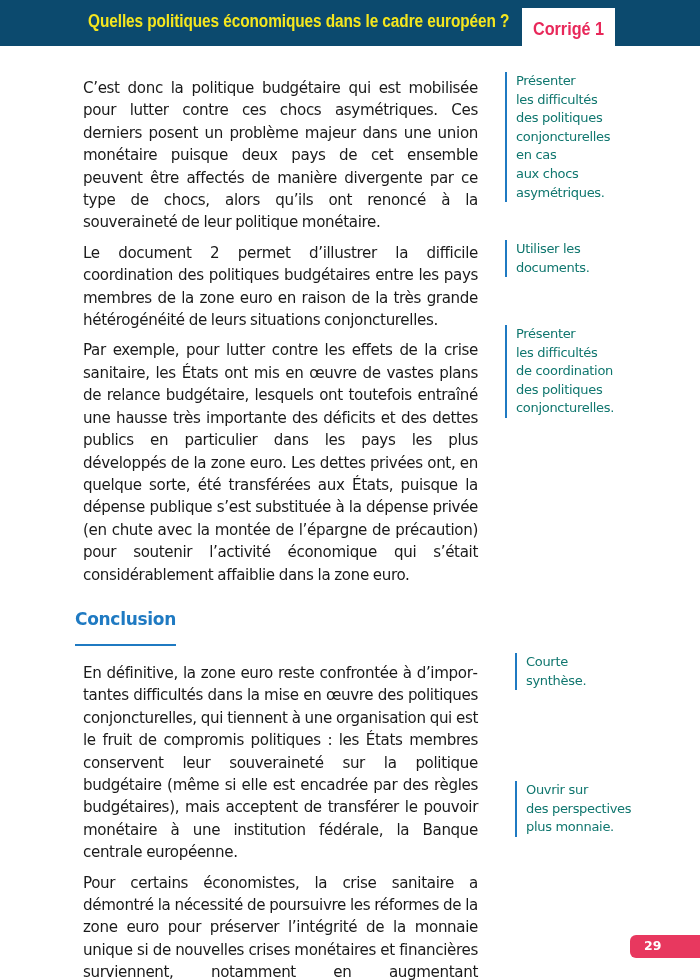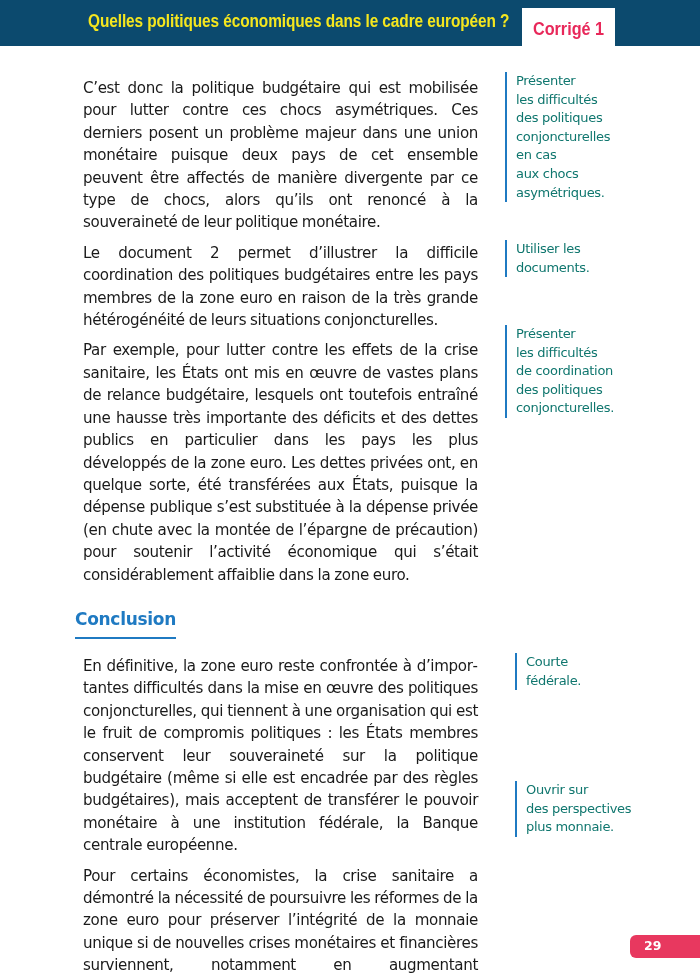--- a/index.html
+++ b/index.html
@@ -70,21 +70,21 @@
     hyphens: manual;
   }
   .section-heading {
     display: inline-block;
     margin: 14px 0 8px 0;
     font-family: "DejaVu Sans", sans-serif;
     font-weight: bold;
     font-size: 17px;
     color: #1f7ac2;
     border-bottom: 2px solid #1f7ac2;
-    padding-bottom: 7px;
+    padding-bottom: 14px;
     letter-spacing: -0.3px;
     line-height: 22px;
   }
   .note {
     position: absolute;
     border-left: 2px solid #1f7ac2;
     padding-left: 9px;
     font-family: "DejaVu Sans", sans-serif;
     font-size: 13px;
     line-height: 18.6px;
@@ -148,21 +148,21 @@
 <div class="note" style="left:505px; top:325px;">
   <span>Présenter</span>
   <span>les difficultés</span>
   <span>de coordination</span>
   <span>des politiques</span>
   <span>conjoncturelles.</span>
 </div>
 
 <div class="note" style="left:515px; top:606px;margin-top:47px;">
   <span>Courte</span>
-  <span>fédérale.</span>
+  <span>synthèse.</span>
 </div>
 
 <div class="note" style="left:515px; top:781px;">
   <span>Ouvrir sur</span>
   <span>des perspectives</span>
   <span>plus monnaie.</span>
 </div>
 
 <div class="page-badge">
   <span class="page-number">29</span>

